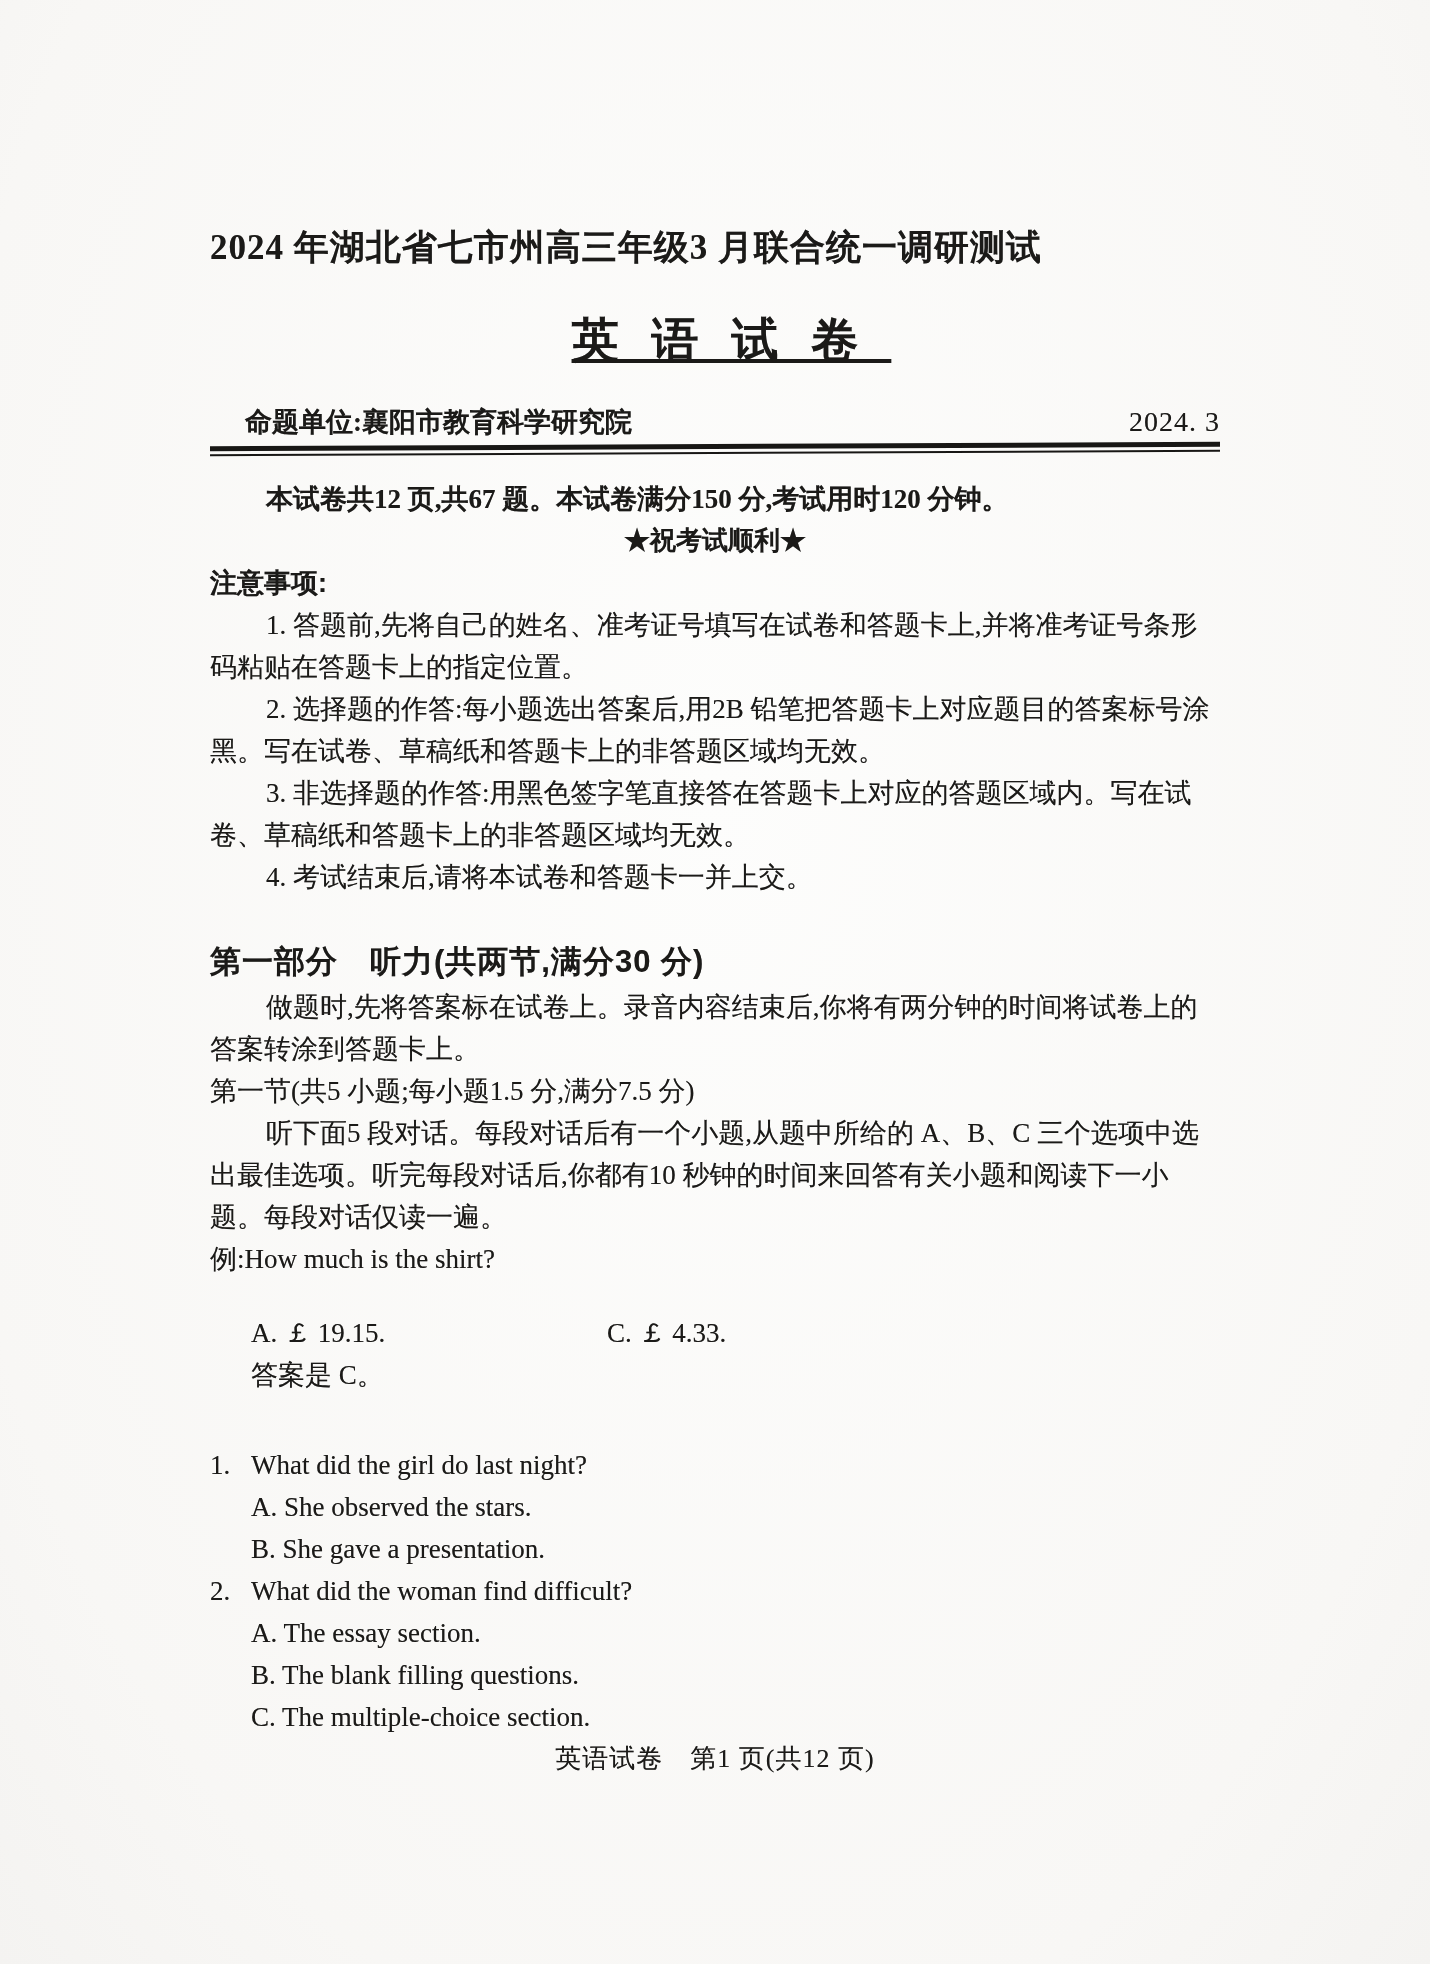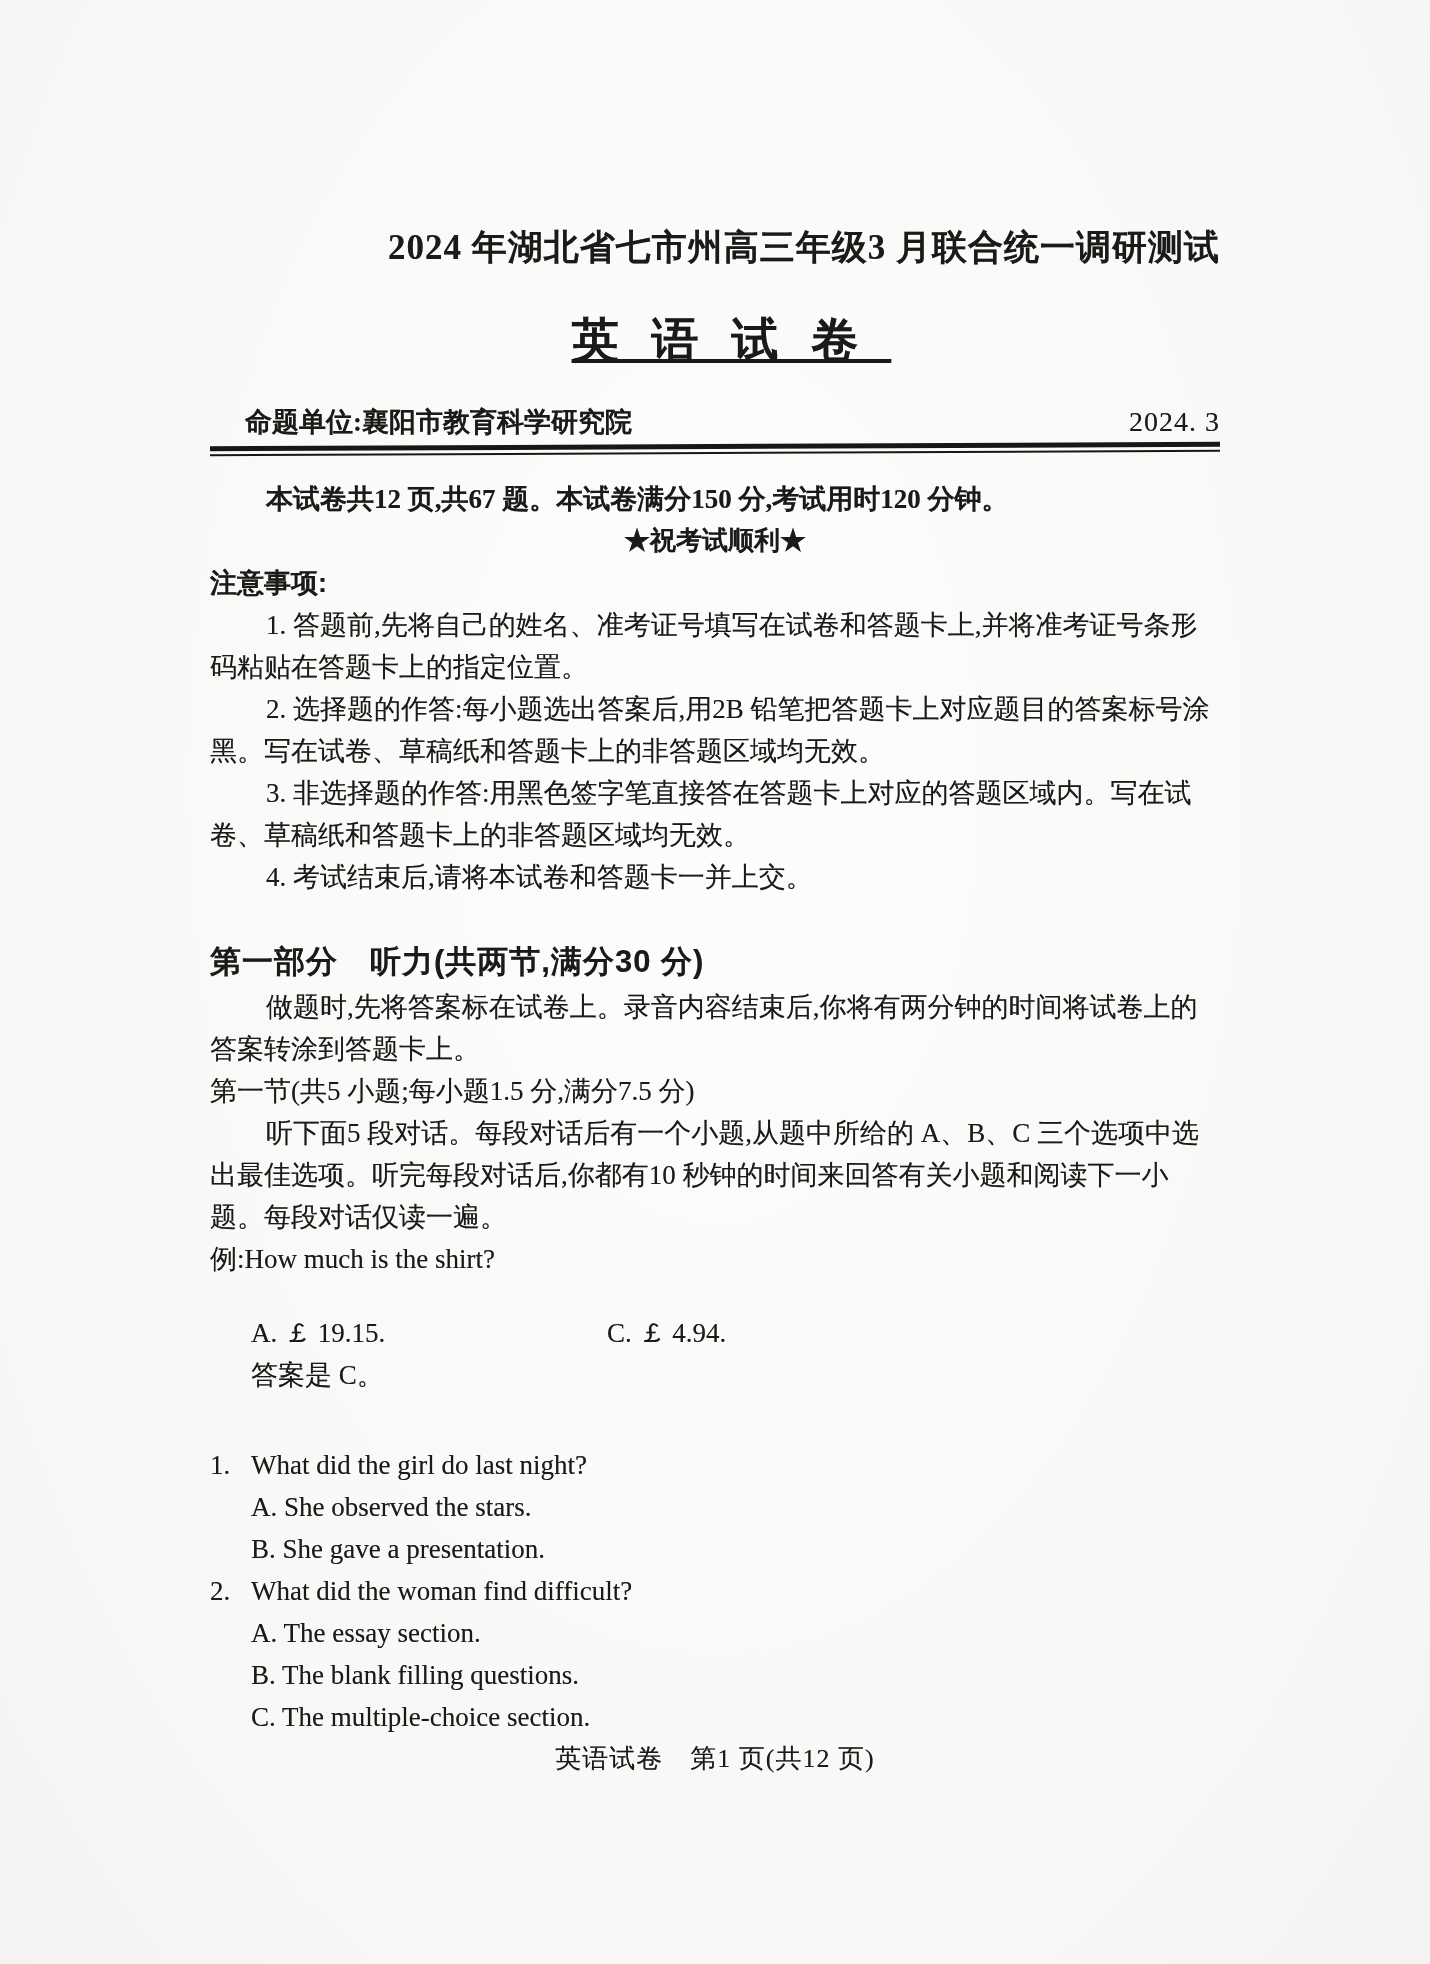--- a/index.html
+++ b/index.html
@@ -16,21 +16,21 @@
     overflow: hidden;
     text-shadow: 0 0 0.5px rgba(20,20,20,0.45);
   }
 
   .content { width: 1010px; margin: 0 auto; padding-top: 226px; }
 
   .title {
     font-size: 35px;
     line-height: 44px;
     font-weight: bold;
-    text-align: right;
+    text-align: left;
     letter-spacing: 1px;
   }
 
   .subtitle {
     margin-top: 44px;
     font-size: 47px;
     line-height: 52px;
     font-weight: bold;
     text-align: center;
     letter-spacing: 0.7em;
@@ -151,21 +151,21 @@
     <p class="para">做题时,先将答案标在试卷上。录音内容结束后,你将有两分钟的时间将试卷上的答案转涂到答题卡上。</p>
 
     <p class="section-heading">第一节(共5 小题;每小题1.5 分,满分7.5 分)</p>
 
     <p class="para">听下面5 段对话。每段对话后有一个小题,从题中所给的 A、B、C 三个选项中选出最佳选项。听完每段对话后,你都有10 秒钟的时间来回答有关小题和阅读下一小题。每段对话仅读一遍。</p>
 
     <p class="example-prompt">例:How much is the shirt?</p>
 
     <div class="options-row">
       <span class="opt-a">A. ￡ 19.15.</span>
-      <span class="opt-c">C. ￡ 4.94.</span>
+      <span class="opt-c">C. ￡ 4.33.</span>
     </div>
 
     <p class="answer-line">答案是 C。</p>
 
     <div class="question first">
       <div class="stem-row">
         <span class="q-label">1.</span>
         <span class="q-stem">What did the girl do last night?</span>
       </div>
       <p class="option">A. She observed the stars.</p>

